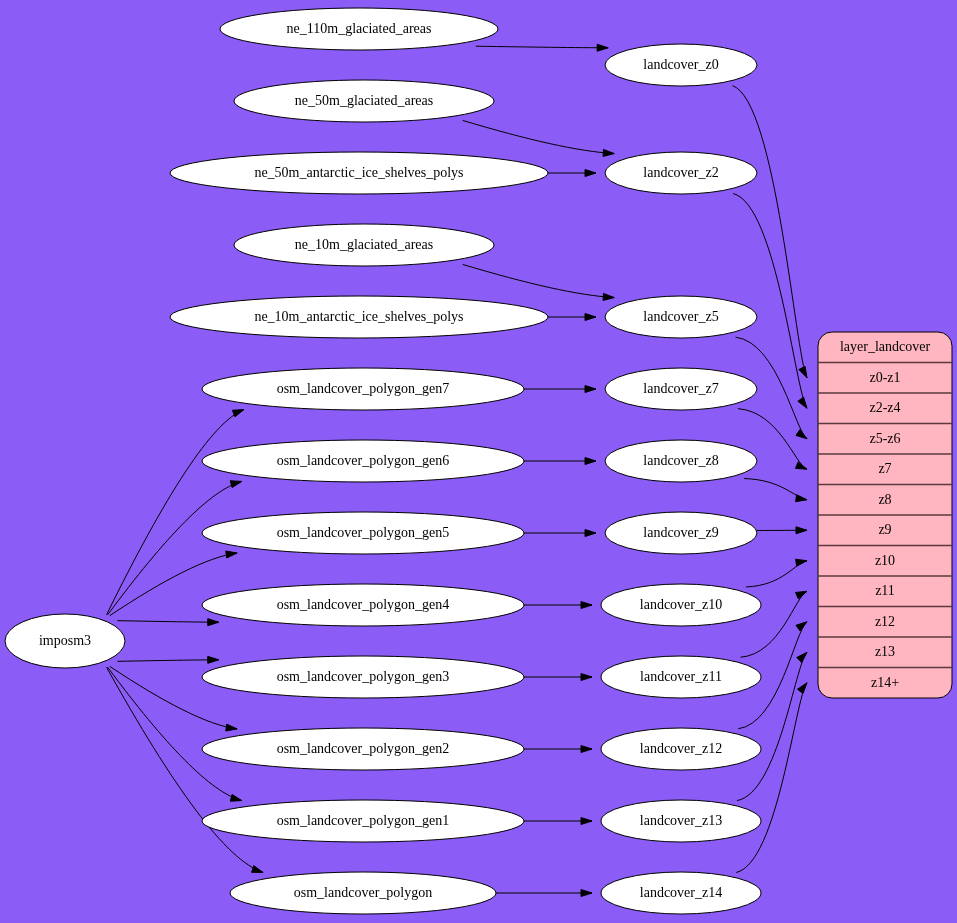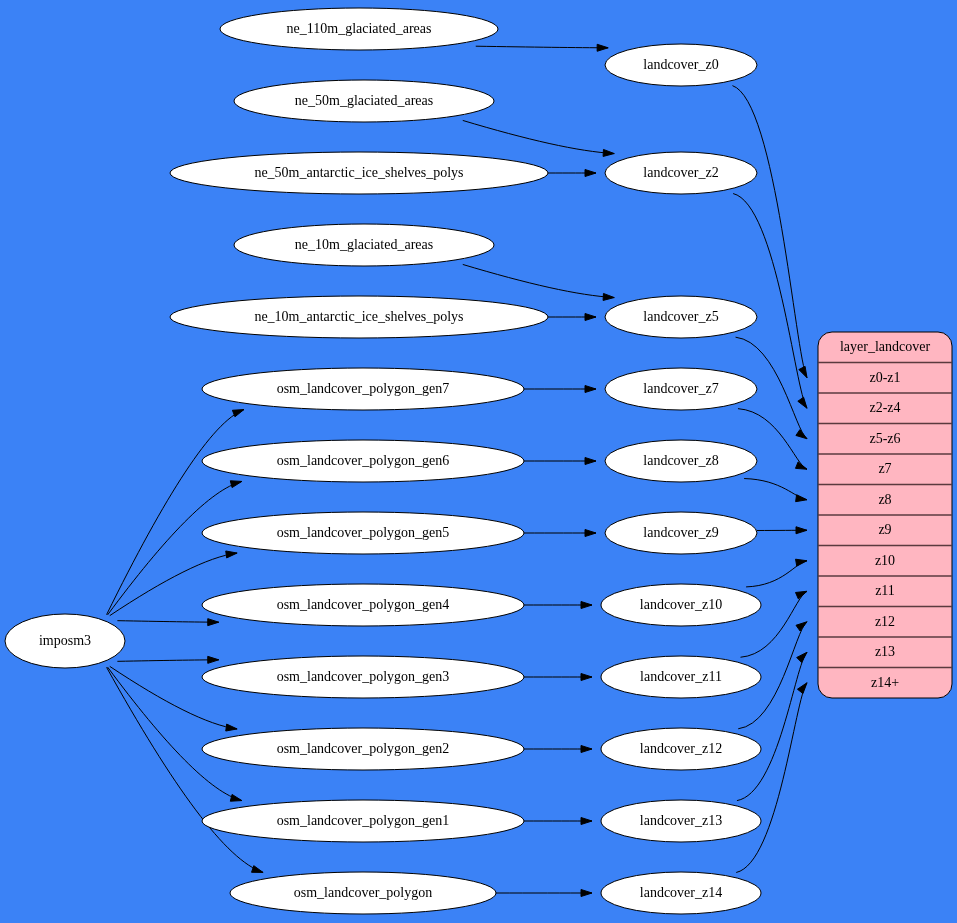--- a/index.html
+++ b/index.html
@@ -4,21 +4,21 @@
 <style>
   html, body {
     margin: 0;
     padding: 0;
     background: #ffffff;
   }
   #canvas {
     position: relative;
     width: 957px;
     height: 923px;
-    background: #3b82f6;
+    background: #8b5cf6;
     overflow: hidden;
   }
   svg { display: block; }
   .nodetext {
     font-family: "Liberation Serif", "DejaVu Serif", serif;
     font-size: 14px;
     fill: #000000;
     text-anchor: middle;
     dominant-baseline: middle;
   }

